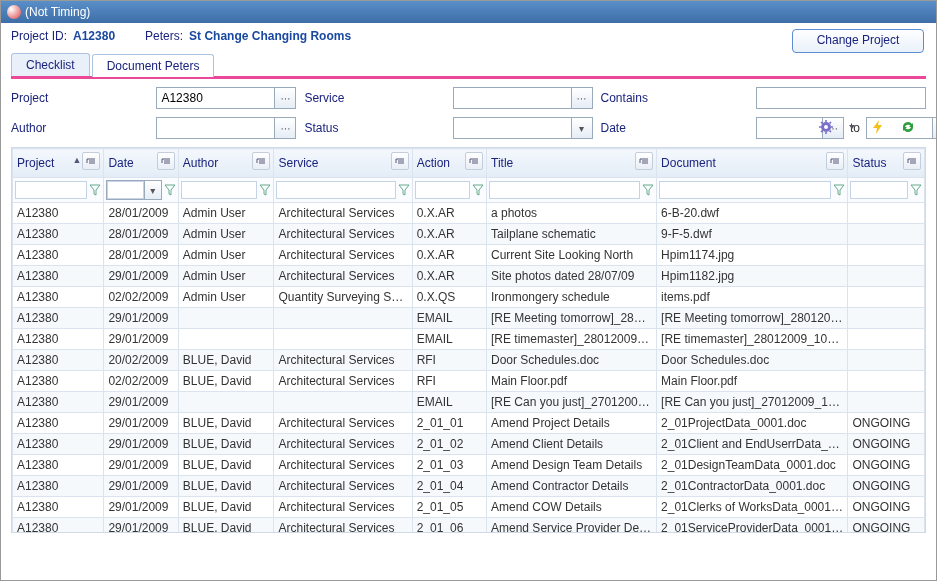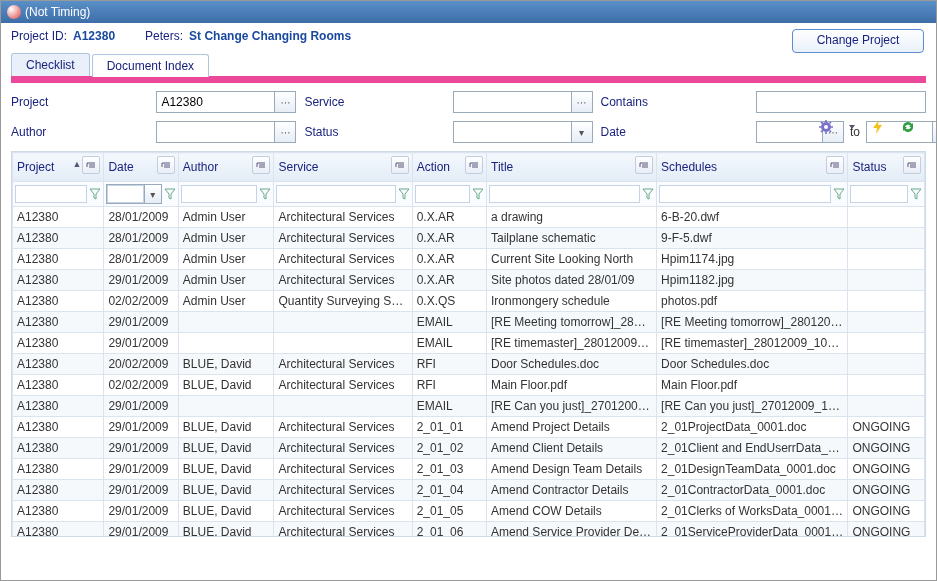--- a/index.html
+++ b/index.html
@@ -4,21 +4,21 @@
 <style>
 html,body{margin:0;padding:0;font-family:"Segoe UI",Tahoma,Arial,sans-serif;font-size:12px;color:#333;background:#fff}
 .window{width:937px;height:581px;position:relative;background:#fff;border:1px solid #999;box-sizing:border-box;overflow:hidden}
 .titlebar{height:22px;background:linear-gradient(#5a8fc8,#3d6ea8);display:flex;align-items:center;padding:0 6px;color:#fff;font-size:12px}
 .titlebar .ico{width:14px;height:14px;border-radius:50%;background:radial-gradient(circle at 30% 30%,#fff,#d44);margin-right:4px;flex:0 0 auto}
 .header{padding:6px 10px 4px 10px;position:relative}
 .header-row{display:flex;align-items:center;gap:6px}
 .header-lbl{color:#1a237e;font-weight:400}
 .header-val{color:#1a49a0;font-weight:600;margin-right:24px}
 .change-btn{position:absolute;right:12px;top:6px;width:130px;height:22px;border:1px solid #5b8dd0;border-radius:4px;background:linear-gradient(#fefefe,#eaf1fb);color:#1a237e;text-align:center;line-height:20px;cursor:pointer}
-.tabs{display:flex;align-items:flex-end;border-bottom:7px solid #ec4899;margin:6px 10px 0 10px}
+.tabs{display:flex;align-items:flex-end;border-bottom:3px solid #ec4899;margin:6px 10px 0 10px}
 .tab{padding:4px 14px;border:1px solid #adc4e0;border-bottom:none;background:#e9f0f9;margin-right:2px;border-radius:3px 3px 0 0;color:#1a237e;cursor:pointer}
 .tab.active{background:#fff;position:relative;top:1px}
 .filters{padding:8px 10px;display:grid;grid-template-columns:auto 140px auto 140px auto 170px;column-gap:8px;row-gap:8px;align-items:center}
 .filters label{color:#1a237e}
 .fcombo{display:flex;border:1px solid #9ab;height:20px;background:#fff}
 .fcombo input{border:none;flex:1;padding:0 4px;font:inherit;min-width:0}
 .fbtn{width:20px;border-left:1px solid #9ab;background:linear-gradient(#fff,#e6edf6);display:flex;align-items:center;justify-content:center;color:#555;cursor:pointer;font-size:10px}
 .date-pair{display:flex;align-items:center;gap:6px}
 .icon-row{position:absolute;right:20px;top:118px;display:flex;gap:14px;align-items:center}
 .ic{width:16px;height:16px;cursor:pointer}
@@ -53,21 +53,21 @@
     <span class="header-lbl">Project ID:</span>
     <span class="header-val">A12380</span>
     <span class="header-lbl">Peters:</span>
     <span class="header-val">St Change Changing Rooms</span>
   </div>
   <div class="change-btn">Change Project</div>
 </div>
 
 <div class="tabs">
   <div class="tab">Checklist</div>
-  <div class="tab active">Document Index</div>
+  <div class="tab active">Document Peters</div>
 </div>
 
 <div class="filters">
   <label>Project</label>
   <div class="fcombo">
         <input value="A12380" style="">
         <div class="fbtn">⋯</div>
       </div>
   <label>Service</label>
   <div class="fcombo">
@@ -159,21 +159,21 @@
   <th><span>Action</span><span class="grp">
                 <svg viewBox="0 0 10 10">
                   <path d="M1 3h8M3 5h6M3 7h6M1 3v4" stroke="#557" stroke-width="1" fill="none"></path>
                 </svg>
               </span></th>
   <th><span>Title</span><span class="grp">
                 <svg viewBox="0 0 10 10">
                   <path d="M1 3h8M3 5h6M3 7h6M1 3v4" stroke="#557" stroke-width="1" fill="none"></path>
                 </svg>
               </span></th>
-  <th><span>Schedules</span><span class="grp">
+  <th><span>Document</span><span class="grp">
                 <svg viewBox="0 0 10 10">
                   <path d="M1 3h8M3 5h6M3 7h6M1 3v4" stroke="#557" stroke-width="1" fill="none"></path>
                 </svg>
               </span></th>
   <th><span>Status</span><span class="grp">
                 <svg viewBox="0 0 10 10">
                   <path d="M1 3h8M3 5h6M3 7h6M1 3v4" stroke="#557" stroke-width="1" fill="none"></path>
                 </svg>
               </span></th>
 </tr>
@@ -247,21 +247,21 @@
             </td>
 </tr>
 </thead>
 <tbody id="grid-body">
           <tr>
             <td>A12380</td>
             <td>28/01/2009</td>
             <td>Admin User</td>
             <td>Architectural Services</td>
             <td>0.X.AR</td>
-            <td>a drawing</td>
+            <td>a photos</td>
             <td>6-B-20.dwf</td>
             <td></td>
           </tr>
           <tr>
             <td>A12380</td>
             <td>28/01/2009</td>
             <td>Admin User</td>
             <td>Architectural Services</td>
             <td>0.X.AR</td>
             <td>Tailplane schematic</td>
@@ -277,32 +277,32 @@
             <td>Current Site Looking North</td>
             <td>Hpim1174.jpg</td>
             <td></td>
           </tr>
           <tr>
             <td>A12380</td>
             <td>29/01/2009</td>
             <td>Admin User</td>
             <td>Architectural Services</td>
             <td>0.X.AR</td>
-            <td>Site photos dated 28/01/09</td>
+            <td>Site photos dated 28/07/09</td>
             <td>Hpim1182.jpg</td>
             <td></td>
           </tr>
           <tr>
             <td>A12380</td>
             <td>02/02/2009</td>
             <td>Admin User</td>
             <td>Quantity Surveying Ser...</td>
             <td>0.X.QS</td>
             <td>Ironmongery schedule</td>
-            <td>photos.pdf</td>
+            <td>items.pdf</td>
             <td></td>
           </tr>
           <tr>
             <td>A12380</td>
             <td>29/01/2009</td>
             <td></td>
             <td></td>
             <td>EMAIL</td>
             <td>[RE Meeting tomorrow]_2801200...</td>
             <td>[RE Meeting tomorrow]_2801200...</td>

